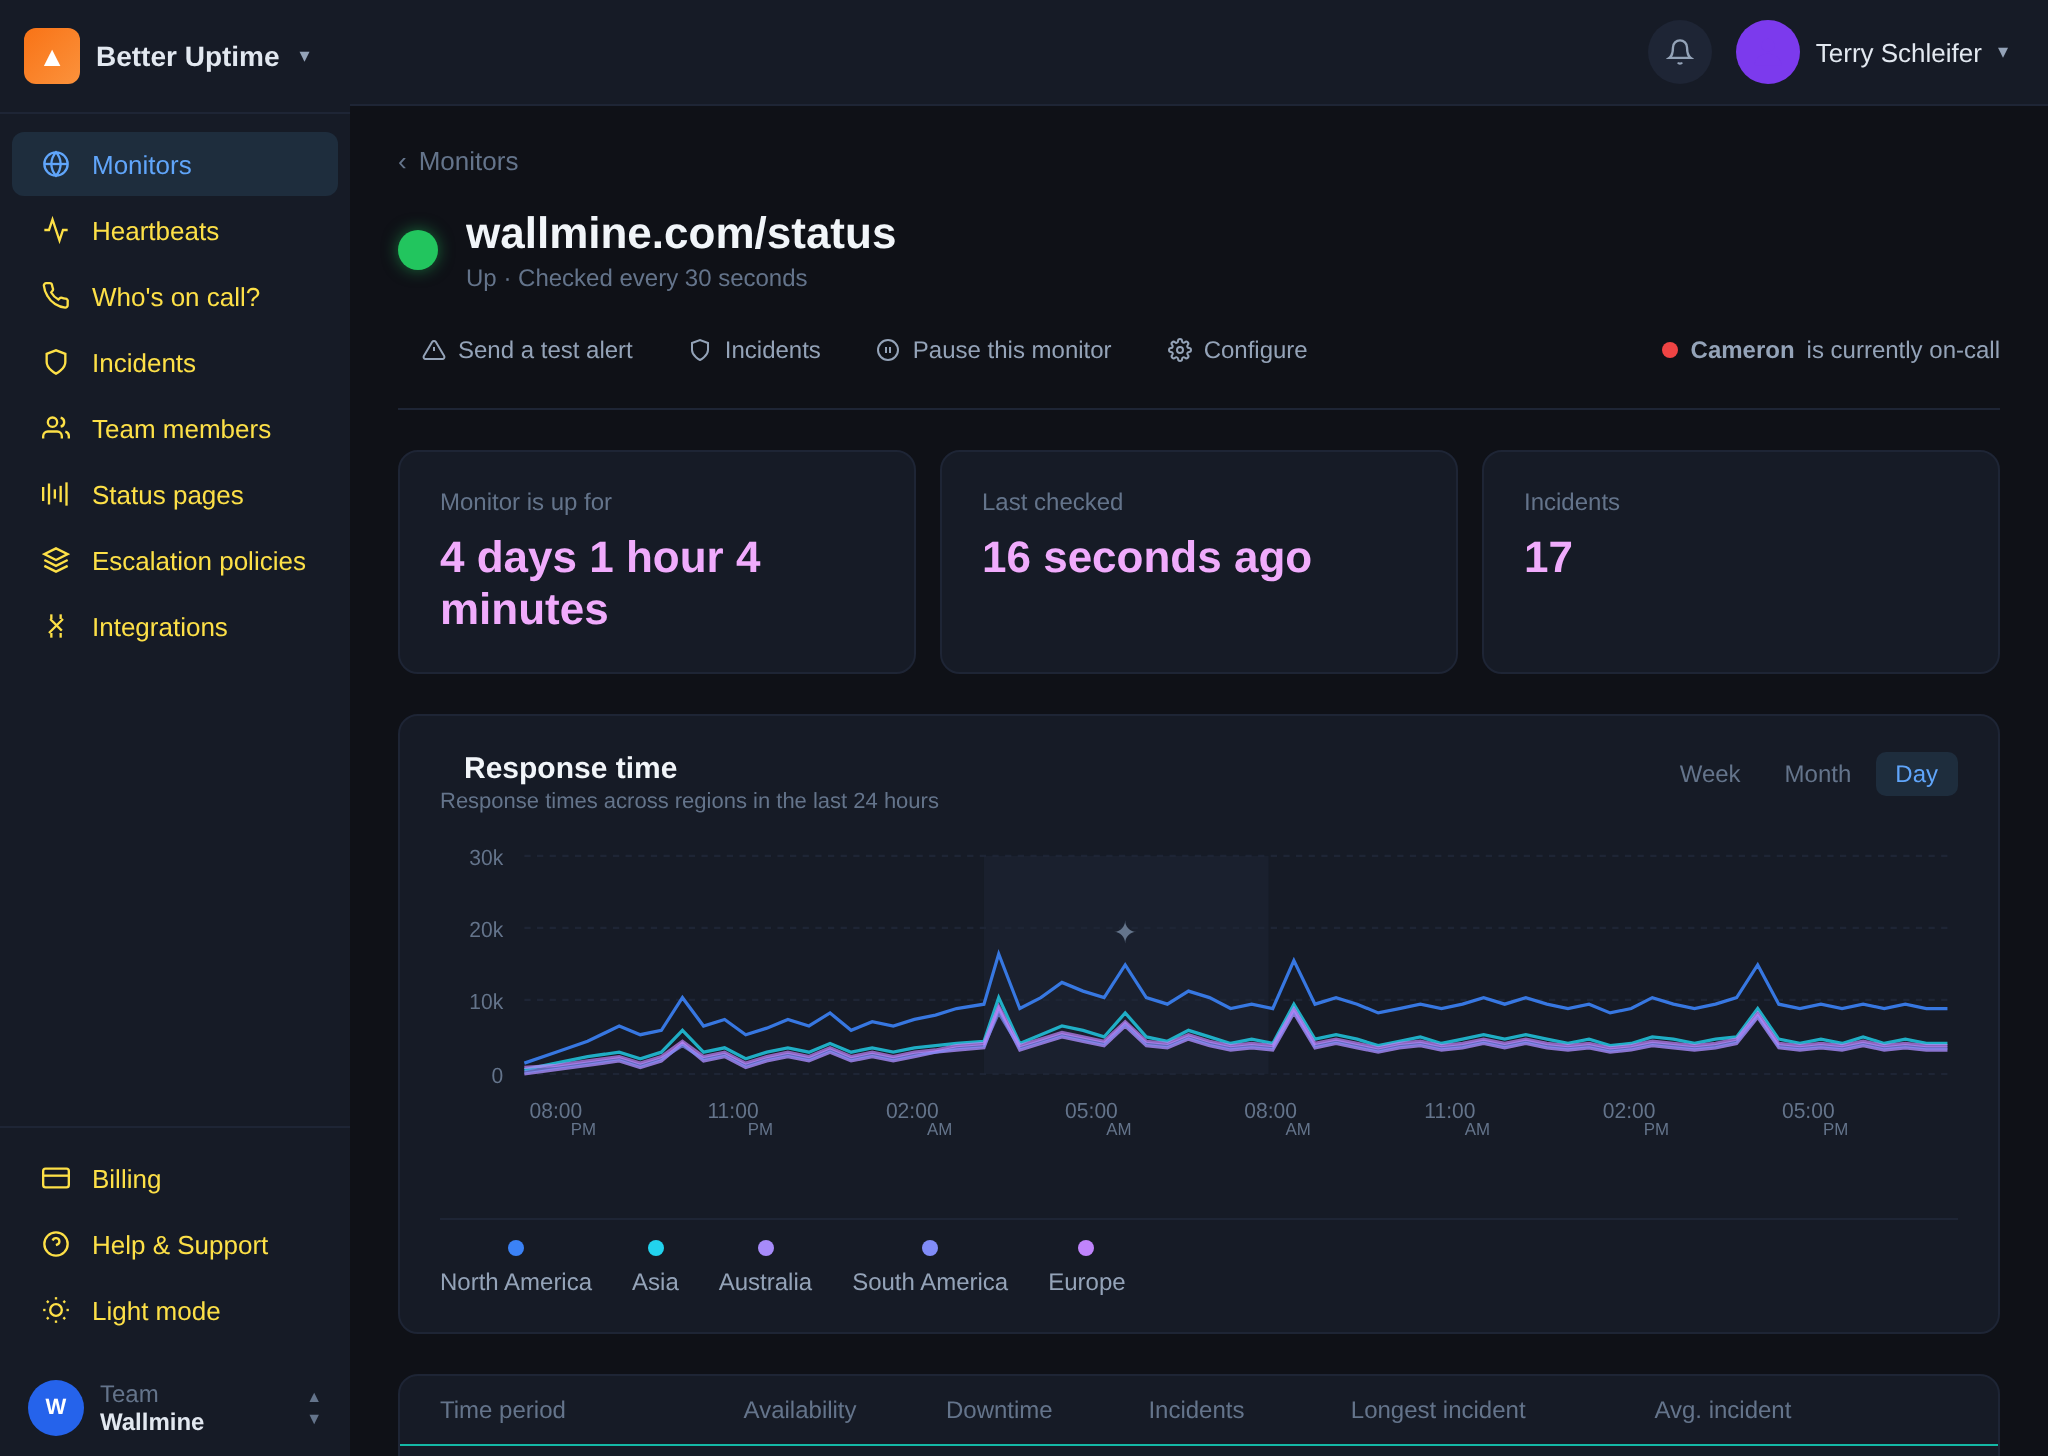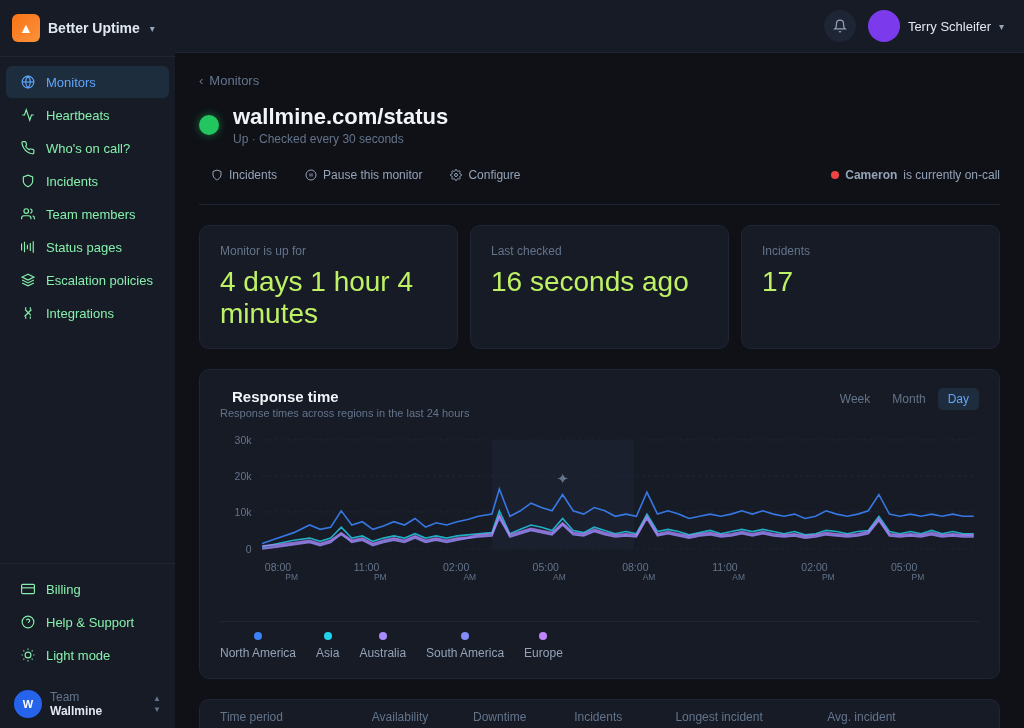--- a/index.html
+++ b/index.html
@@ -5,21 +5,21 @@
     * { box-sizing: border-box; margin: 0; padding: 0; }
     body { font-family: -apple-system, BlinkMacSystemFont, 'Segoe UI', sans-serif; background: #0f1117; color: #e2e8f0; display: flex; height: 100vh; overflow: hidden; font-size: 14px; }
 
     
     .sidebar { width: 175px; background: #161b26; display: flex; flex-direction: column; height: 100vh; flex-shrink: 0; }
     .sidebar-header { padding: 14px 12px; display: flex; align-items: center; gap: 8px; border-bottom: 1px solid #1e2535; }
     .sidebar-logo { width: 28px; height: 28px; background: linear-gradient(135deg, #f97316, #fb923c); border-radius: 6px; display: flex; align-items: center; justify-content: center; color: white; font-size: 14px; font-weight: bold; }
     .sidebar-title { font-weight: 600; font-size: 14px; color: #e2e8f0; }
     .sidebar-chevron { color: #94a3b8; font-size: 10px; margin-left: 2px; }
     .sidebar-nav { flex: 1; padding: 8px 0; overflow-y: auto; }
-    .nav-item { display: flex; align-items: center; gap: 10px; padding: 8px 14px; cursor: pointer; border-radius: 6px; margin: 1px 6px; color: #86efac; font-size: 13px; transition: background 0.15s; }
+    .nav-item { display: flex; align-items: center; gap: 10px; padding: 8px 14px; cursor: pointer; border-radius: 6px; margin: 1px 6px; color: #fde047; font-size: 13px; transition: background 0.15s; }
     .nav-item.active { background: #1e2d3d; color: #60a5fa; }
     .nav-icon { width: 16px; height: 16px; display: flex; align-items: center; justify-content: center; flex-shrink: 0; }
     .sidebar-bottom { padding: 8px 0; border-top: 1px solid #1e2535; }
     .sidebar-footer { padding: 10px 14px; display: flex; align-items: center; gap: 8px; }
     .avatar-sm { width: 28px; height: 28px; border-radius: 50%; background: #2563eb; display: flex; align-items: center; justify-content: center; font-size: 11px; font-weight: 600; color: white; flex-shrink: 0; }
     .footer-text { font-size: 12px; }
     .footer-name { font-weight: 600; color: #e2e8f0; }
     .footer-team { color: #64748b; }
 
     
@@ -49,21 +49,21 @@
     
     .action-bar { display: flex; align-items: center; gap: 4px; margin-bottom: 20px; padding-bottom: 16px; border-bottom: 1px solid #1e2535; }
     .action-btn { display: flex; align-items: center; gap: 6px; padding: 6px 12px; border-radius: 6px; cursor: pointer; font-size: 12px; color: #94a3b8; background: transparent; border: none; transition: background 0.15s; }
     .on-call-badge { margin-left: auto; display: flex; align-items: center; gap: 6px; font-size: 12px; color: #94a3b8; }
     .on-call-dot { width: 8px; height: 8px; border-radius: 50%; background: #ef4444; }
 
     
     .stats-row { display: grid; grid-template-columns: 1fr 1fr 1fr; gap: 12px; margin-bottom: 20px; }
     .stat-card { background: #161b26; border: 1px solid #1e2535; border-radius: 10px; padding: 18px 20px; }
     .stat-label { font-size: 12px; color: #64748b; margin-bottom: 8px; }
-    .stat-value { font-size: 28px; font-weight: 400; color: #bef264; }
+    .stat-value { font-size: 22px; font-weight: 700; color: #f0abfc; }
 
     
     .chart-card { background: #161b26; border: 1px solid #1e2535; border-radius: 10px; padding: 18px 20px; margin-bottom: 20px; }
     .chart-header { display: flex; align-items: flex-start; justify-content: space-between; margin-bottom: 4px; }
     .chart-title { font-size: 15px; font-weight: 600; color: #f1f5f9; margin-left: 12px; }
     .chart-subtitle { font-size: 11px; color: #64748b; margin-top: 2px; }
     .chart-tabs { display: flex; gap: 2px; }
     .chart-tab { padding: 4px 10px; border-radius: 5px; font-size: 12px; cursor: pointer; color: #64748b; background: transparent; border: none; }
     .chart-tab.active { background: #1e2d3d; color: #60a5fa; }
 
@@ -74,21 +74,21 @@
     .chart-x-label { font-size: 10px; fill: #64748b; }
     .chart-grid { stroke: #1e2535; stroke-width: 1; stroke-dasharray: 3,3; }
 
     
     .legend { display: flex; align-items: center; gap: 20px; margin-top: 12px; padding-top: 10px; border-top: 1px solid #1e2535; }
     .legend-item { display: flex; align-items: center; gap: 6px; font-size: 12px; color: #94a3b8; flex-direction: column; }
     .legend-dot { width: 8px; height: 8px; border-radius: 50%; }
 
     
     .table-card { background: #161b26; border: 1px solid #1e2535; border-radius: 10px; overflow: hidden; }
-    .table-header { display: grid; grid-template-columns: 1.5fr 1fr 1fr 1fr 1.5fr 1.5fr; padding: 10px 20px; border-bottom: 5px solid #14b8a6; }
+    .table-header { display: grid; grid-template-columns: 1.5fr 1fr 1fr 1fr 1.5fr 1.5fr; padding: 10px 20px; border-bottom: 1px solid #14b8a6; }
     .table-header-cell { font-size: 12px; color: #64748b; font-weight: 500; }
     .table-row { display: grid; grid-template-columns: 1.5fr 1fr 1fr 1fr 1.5fr 1.5fr; padding: 14px 20px; border-bottom: 1px solid #1e2535; align-items: center; }
     .table-row:last-child { border-bottom: none; }
     .table-cell { font-size: 13px; color: #e2e8f0; }
     .table-cell.muted { color: #64748b; }
   </style>
 </head>
 <body>
 
 <div class="sidebar">
@@ -270,20 +270,28 @@
           <span>Up</span>
           <span style="color:#64748b;"> · </span>
           <span>Checked every 30 seconds</span>
         </div>
       </div>
     </div>
 
     <div class="action-bar">
       <button class="action-btn">
         <svg width="12" height="12" viewBox="0 0 24 24" fill="none" stroke="currentColor" stroke-width="2">
+            <path d="M10.29 3.86L1.82 18a2 2 0 0 0 1.71 3h16.94a2 2 0 0 0 1.71-3L13.71 3.86a2 2 0 0 0-3.42 0z"></path>
+            <line x1="12" y1="9" x2="12" y2="13"></line>
+            <line x1="12" y1="17" x2="12.01" y2="17"></line>
+          </svg>
+        <span>Send a test alert</span>
+      </button>
+      <button class="action-btn">
+        <svg width="12" height="12" viewBox="0 0 24 24" fill="none" stroke="currentColor" stroke-width="2">
             <path d="M12 22s8-4 8-10V5l-8-3-8 3v7c0 6 8 10 8 10z"></path>
           </svg>
         <span>Incidents</span>
       </button>
       <button class="action-btn">
         <svg width="12" height="12" viewBox="0 0 24 24" fill="none" stroke="currentColor" stroke-width="2">
             <circle cx="12" cy="12" r="10"></circle>
             <line x1="10" y1="15" x2="10" y2="9"></line>
             <line x1="14" y1="15" x2="14" y2="9"></line>
           </svg>

